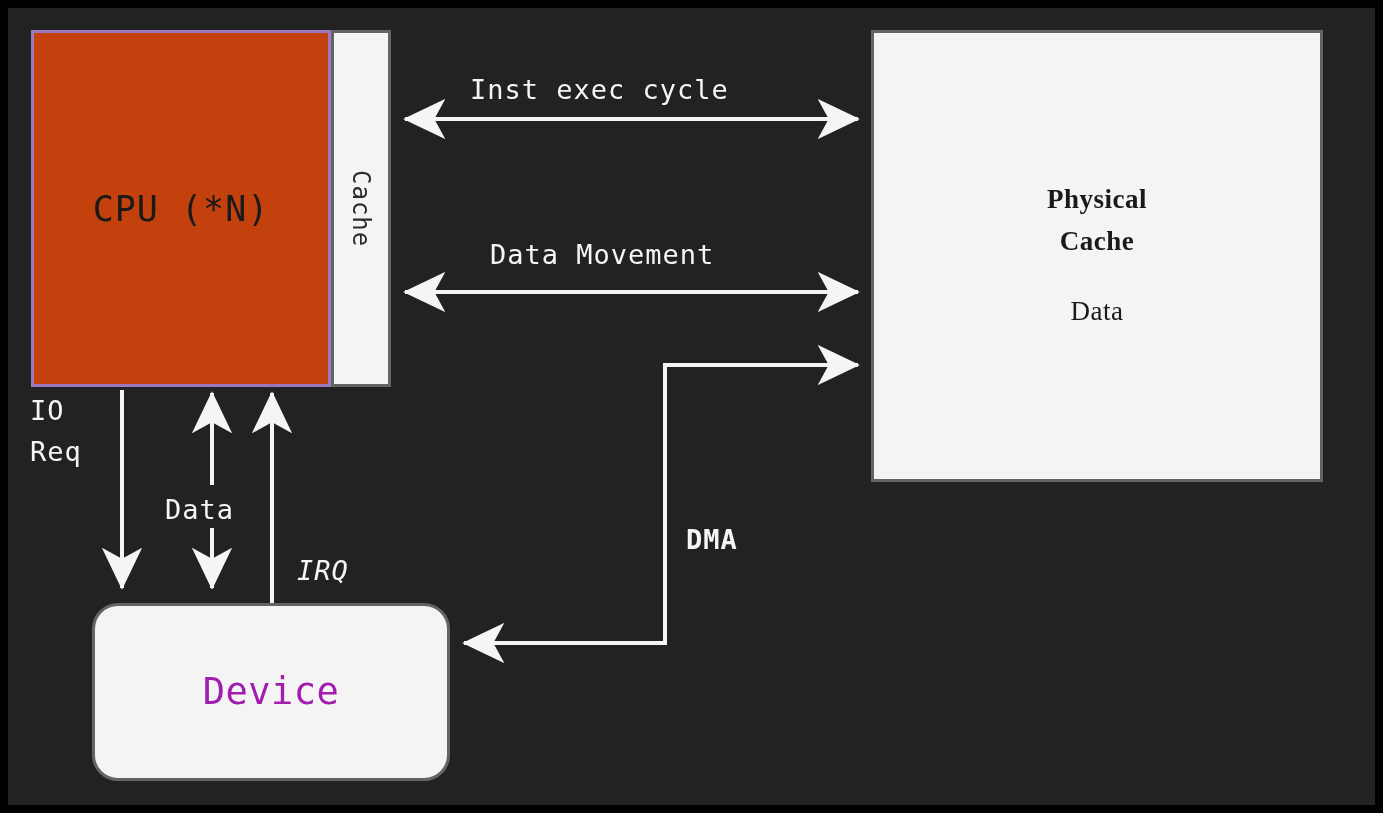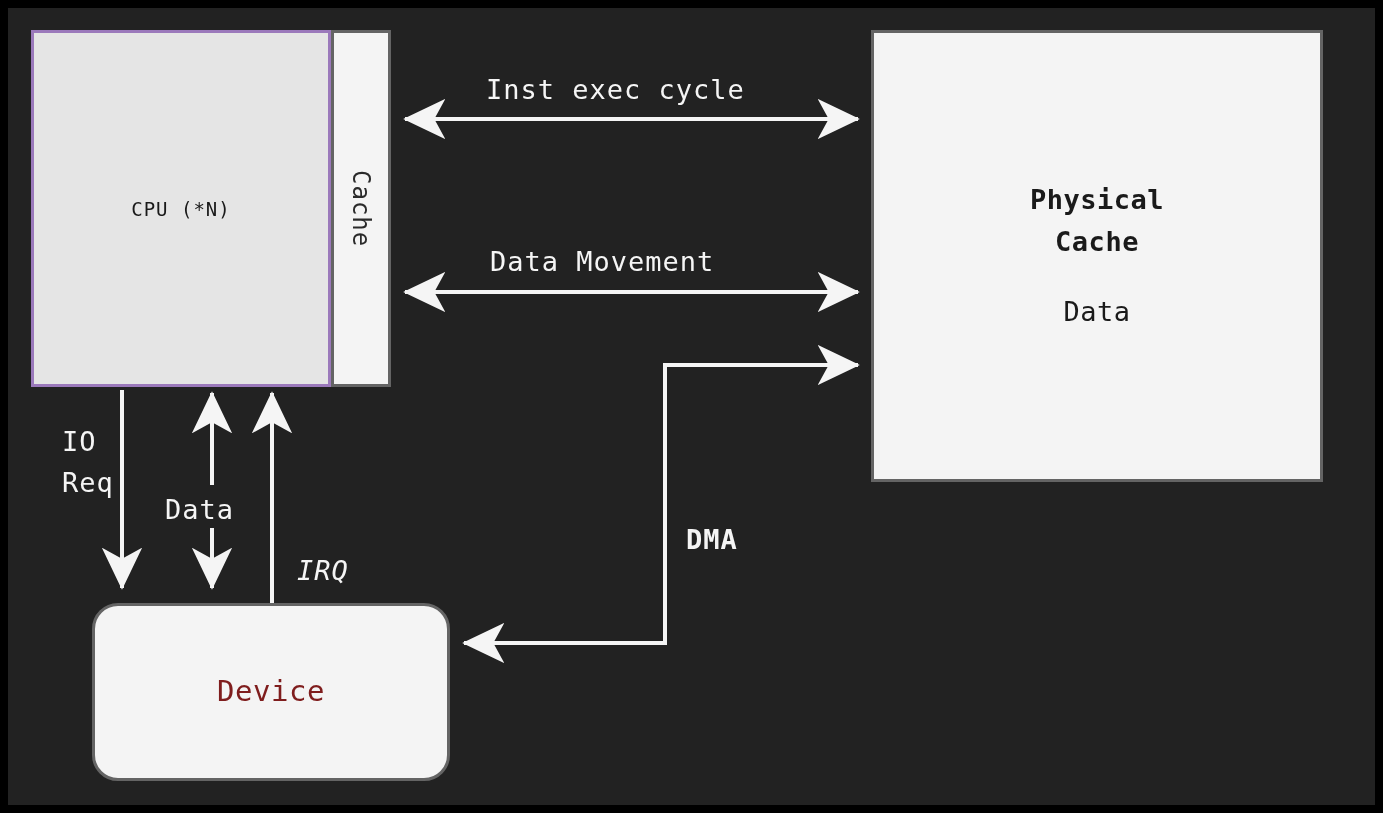--- a/index.html
+++ b/index.html
@@ -37,24 +37,24 @@
   .box {
     position: absolute;
     box-sizing: border-box;
     display: flex;
     align-items: center;
     justify-content: center;
     text-align: center;
   }
   #cpu-box {
     left: 31px; top: 30px; width: 300px; height: 357px;
-    background: #e5e5e5;
+    background: #c2410c;
     border: 3px solid #9b79bb;
     color: #1a1a1a;
-    font-size: 19px;
+    font-size: 35px;
     letter-spacing: 1px;
   }
   #cache-box {
     left: 331px; top: 30px; width: 60px; height: 357px;
     background: #f4f4f4;
     border: 3px solid #646464;
     color: #2a2a2a;
     font-size: 24px;
   }
   #cache-label {
@@ -64,53 +64,54 @@
     white-space: nowrap;
   }
   #memory-box {
     left: 871px; top: 30px; width: 452px; height: 452px;
     background: #f4f4f4;
     border: 3px solid #646464;
     color: #1a1a1a;
     flex-direction: column;
     font-size: 27px;
     line-height: 1.55;
+    font-family: Liberation Serif, serif;
   }
   #memory-box .mem-title {
     font-weight: bold;
     letter-spacing: 0.5px;
   }
   #memory-box .mem-gap { height: 28px; }
   #memory-box .mem-sub {
     letter-spacing: 0.5px;
   }
   #device-box {
     left: 92px; top: 603px; width: 358px; height: 178px;
     background: #f4f4f4;
     border: 3px solid #646464;
     border-radius: 26px;
-    color: #7f1d1d;
+    color: #a21caf;
     flex-direction: column;
-    font-size: 29px;
+    font-size: 37px;
     line-height: 1.5;
     letter-spacing: 0.5px;
   }
 
   
   .edge-label {
     position: absolute;
     color: #f5f5f5;
     font-size: 27px;
     white-space: nowrap;
     letter-spacing: 1px;
   }
   .edge-label.two-line { line-height: 1.5; }
-  #lbl-inst  { left: 470px; top: 74px; margin-left: 16px; }
-  #lbl-datam { left: 490px; top: 246px; text-align: center; }
-  #lbl-ioreq { left: 30px;  top: 422px; margin-left: 32px; }
+  #lbl-inst  { left: 470px; top: 74px; }
+  #lbl-datam { left: 490px; top: 239px; text-align: center; }
+  #lbl-ioreq { left: 30px;  top: 391px; }
   #lbl-data  { left: 165px; top: 494px; }
   #lbl-irq   { left: 297px; top: 555px; font-style: italic; }
   #lbl-dma   { left: 686px; top: 524px; font-weight: bold; }
 </style>
 </head>
 <body>
 
 <div id="stage">
   <div id="canvas"></div>
 

